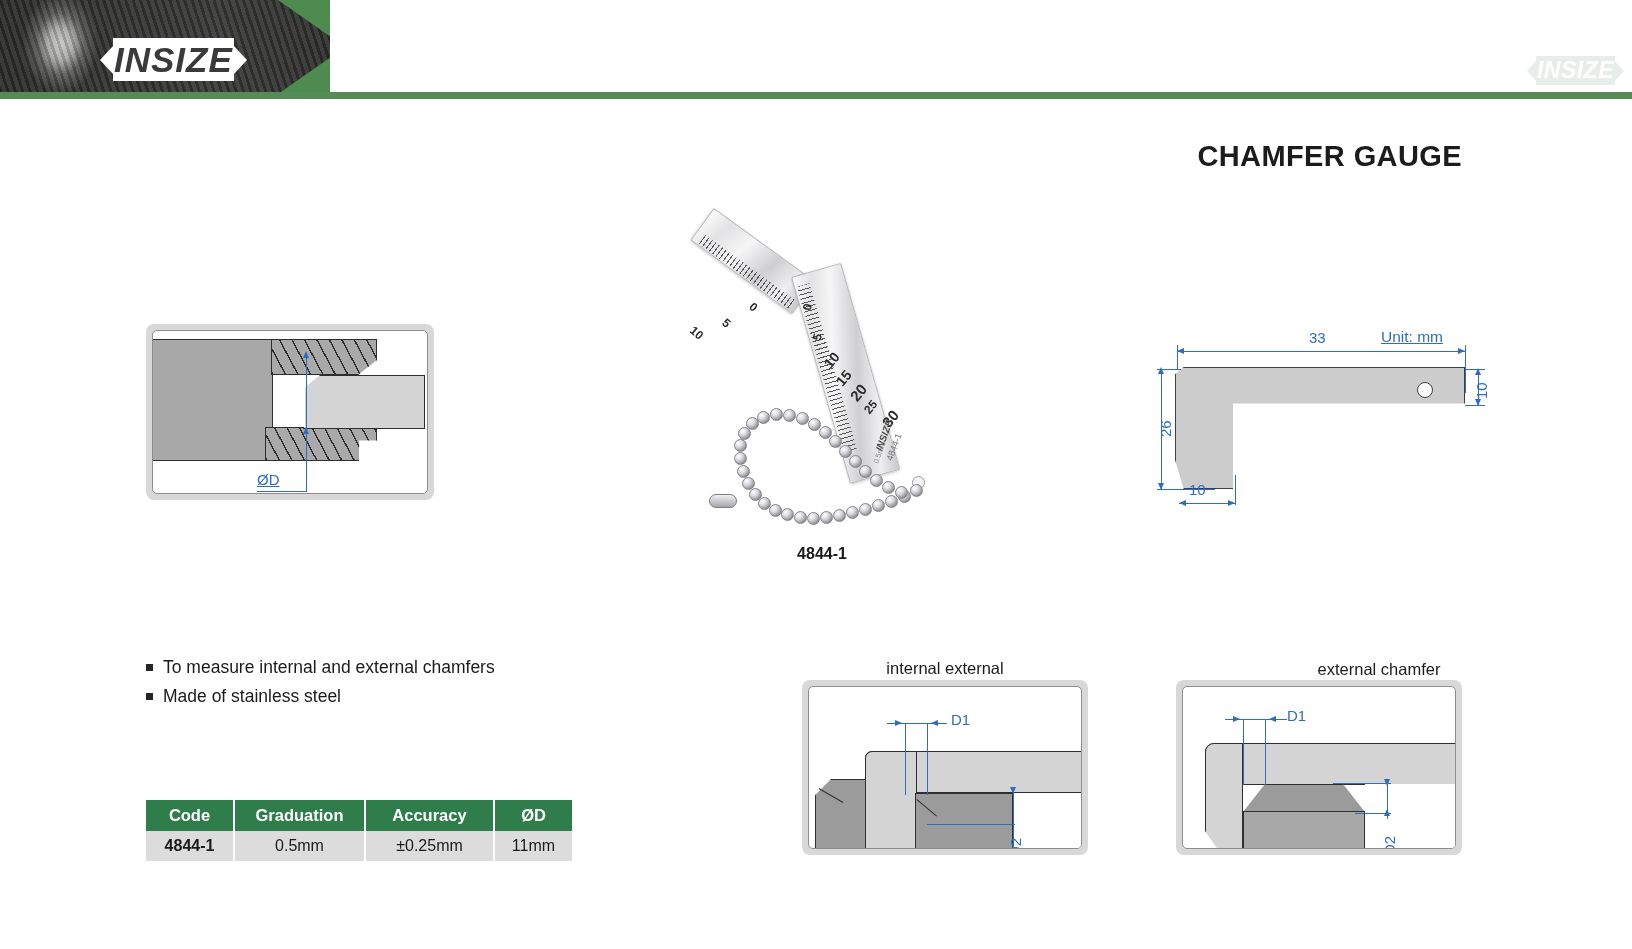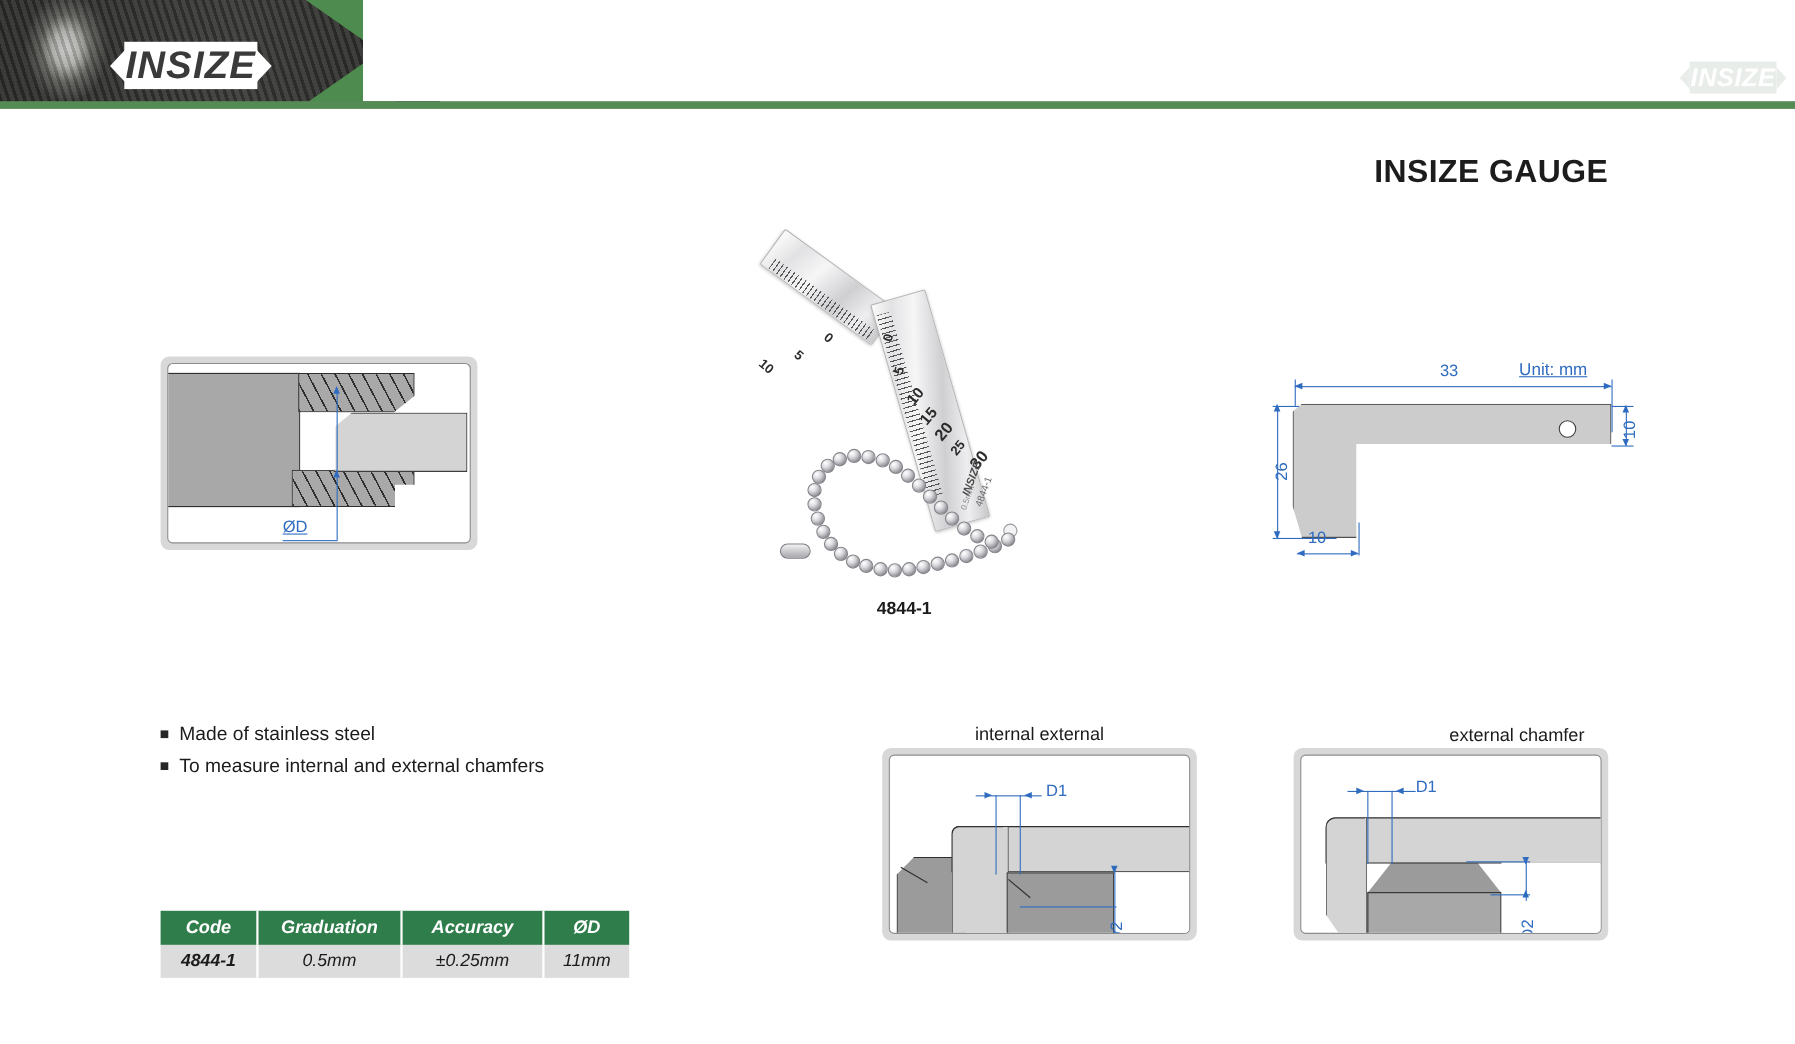--- a/index.html
+++ b/index.html
@@ -304,24 +304,23 @@
   }
   .feature-text {
     font-size: 17.5px;
     color: #1b1b1b;
     line-height: 1.3;
   }
 
   
   .spec-table {
     position: absolute;
-    left: 146px; top: 828px;
+    left: 146px; top: 800px;
     border-collapse: collapse;
     font-size: 16px;
-    font-style: italic;
   }
   .spec-table th {
     background: #2f7d4a;
     color: #ffffff;
     font-weight: bold;
     padding: 6px 12px;
     border-right: 2px solid #ffffff;
     border-left: none;
     text-align: center;
     font-size: 16.5px;
@@ -366,21 +365,21 @@
 </div>
 
 <div class="logo-main insize-logo">
   <span class="ar arL"></span><span class="wm"><span>INSIZE</span></span><span class="ar arR"></span>
 </div>
 
 <div class="logo-watermark insize-logo">
   <span class="ar arL"></span><span class="wm"><span>INSIZE</span></span><span class="ar arR"></span>
 </div>
 
-<div class="page-title">INSIZE GAUGE</div>
+<div class="page-title">CHAMFER GAUGE</div>
 
 <div class="note-text">
 </div>
 
 <div class="diagram-frame" id="diagram-internal-od">
   <div class="diagram-inner">
 
     <div class="solidgray" style="left:-2px; top:8px; width:122px; height:122px;"></div>
 
     <div class="hatch" style="left:118px; top:8px; width:106px; height:36px; clip-path: polygon(0 0, 100% 0, 100% 58%, 82% 100%, 0 100%);"></div>
@@ -499,25 +498,25 @@
   <div class="arw-up" style="left:329.5px; top:43px;"></div>
   <div class="arw-down" style="left:329.5px; top:74px;"></div>
   <div class="dimline-h" style="left:320px; top:44px; width:20px;"></div>
   <div class="dimline-h" style="left:320px; top:80px; width:20px;"></div>
   <div class="dim-label vert" style="left:328px; top:74px;">10</div>
 </div>
 
 <div class="features">
   <div class="feature-row">
     <div class="bullet-sq"></div>
-    <div class="feature-text">Made of stainless steel</div>
+    <div class="feature-text">To measure internal and external chamfers</div>
   </div>
   <div class="feature-row">
     <div class="bullet-sq"></div>
-    <div class="feature-text">To measure internal and external chamfers</div>
+    <div class="feature-text">Made of stainless steel</div>
   </div>
 </div>
 
 <table class="spec-table">
   <thead>
     <tr>
       <th style="width:88px;">Code</th>
       <th style="width:131px;">Graduation</th>
       <th style="width:129px;">Accuracy</th>
       <th style="width:78px;">ØD</th>

